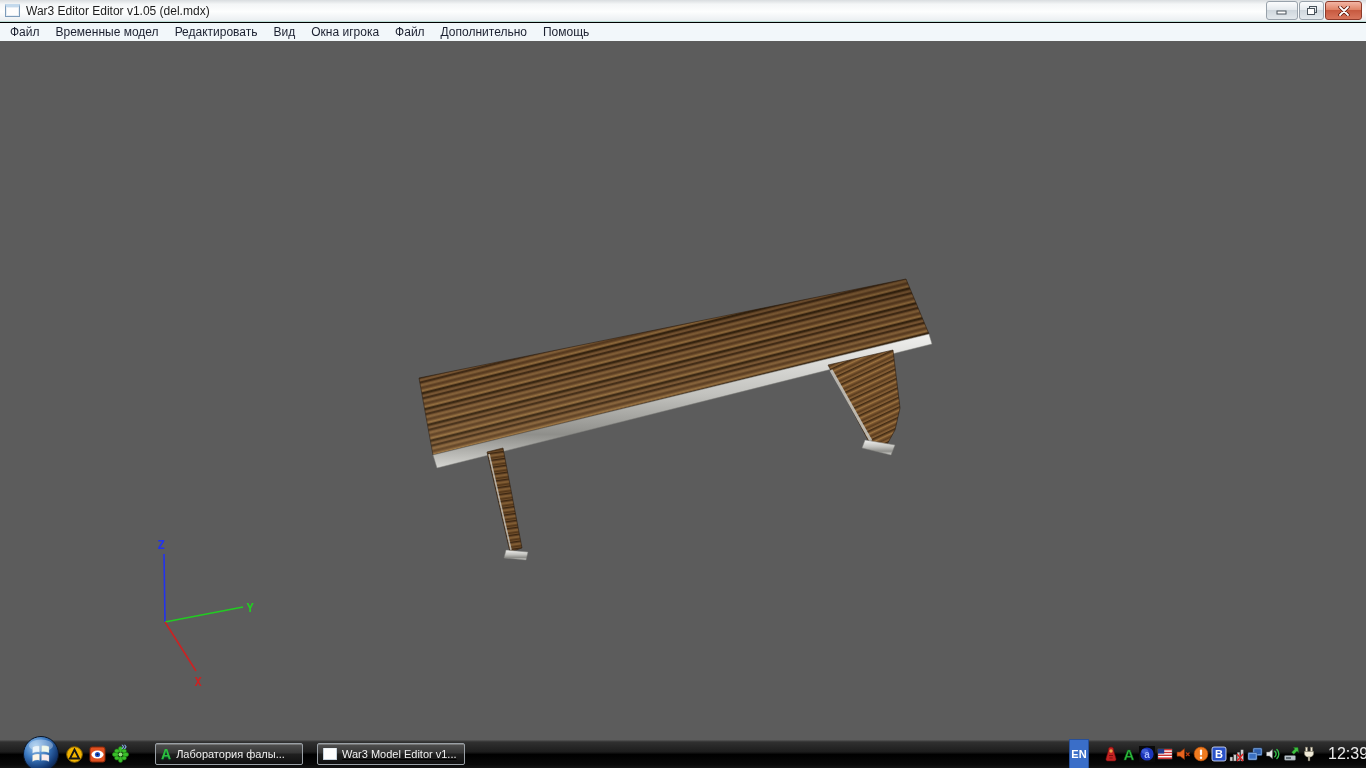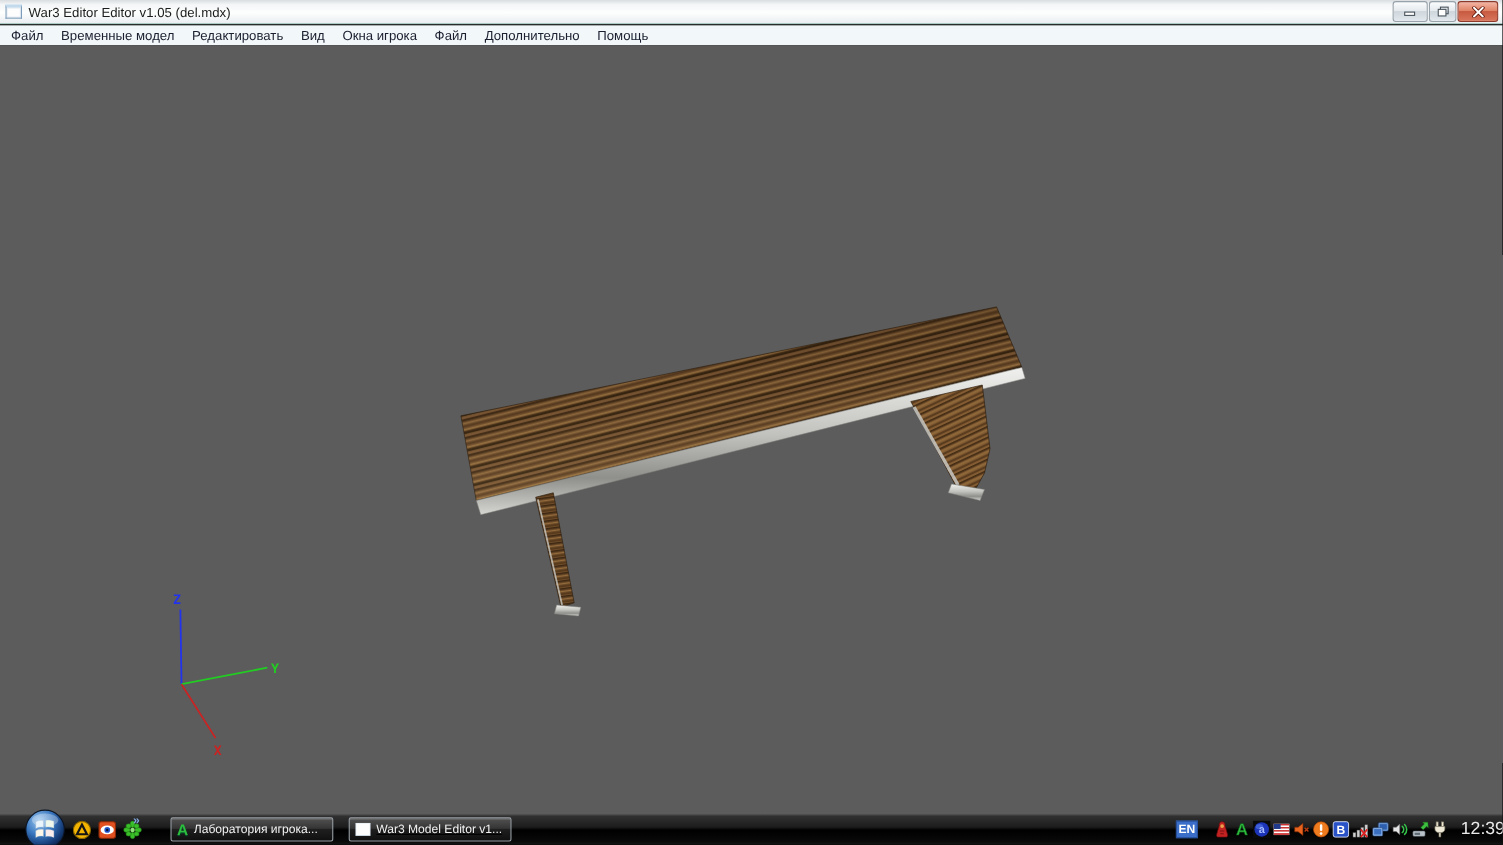--- a/index.html
+++ b/index.html
@@ -46,21 +46,21 @@
     border:1px solid #9aa0a6; display:flex; align-items:center; padding:0 5px; gap:5px;
     background:linear-gradient(180deg,#515151 0%,#353535 45%,#1f1f1f 50%,#101010 100%);
     box-shadow:inset 0 1px 0 rgba(255,255,255,.22); }
   .taskbtn .lbl { color:#f2f2f2; font-size:11px; white-space:nowrap; overflow:hidden; }
   .green-a { color:#2ebd3e; font-size:14px; font-weight:bold; line-height:14px;
     text-shadow:0 1px 1px #063; }
   .winico { width:14px; height:12px; background:#fdfdfd; border:1px solid #c8d4de;
     border-top-color:#eef4f8; border-radius:1px; flex:none; }
   .tray { position:absolute; right:4px; top:0; height:28px; display:flex;
     align-items:center; gap:2px; }
-  .en-badge { width:20px; height:16px; background:#3a6ec8; border:1px solid #274f98;
+  .en-badge { width:20px; height:30px; background:#3a6ec8; border:1px solid #274f98;
     color:#fff; font-size:11px; font-weight:bold; display:flex; align-items:center;
     justify-content:center; margin-right:12px; }
   .tray-ico { width:16px; height:16px; display:block; }
   .clock { color:#eaeaea; font-size:16px; margin-left:9px; width:34px; text-align:right; }
 </style>
 </head>
 <body>
 
 <div class="screen">
 
@@ -207,21 +207,21 @@
           <ellipse cx="12.1" cy="4.9" rx="2.4" ry="2"></ellipse>
           <ellipse cx="4.9" cy="12.1" rx="2.4" ry="2"></ellipse>
         </g>
         <circle cx="8.5" cy="8.5" r="2" fill="#8fe07a"></circle>
       </svg>
     </div>
     <span class="chevron">»</span>
 
     <div class="taskbtn" style="left:155px;">
       <span class="green-a">A</span>
-      <span class="lbl">Лаборатория игрока...</span>
+      <span class="lbl">Лаборатория фалы...</span>
     </div>
     <div class="taskbtn" style="left:317px;text-decoration:underline;">
       <span class="winico"></span>
       <span class="lbl">War3 Model Editor v1...</span>
     </div>
 
     <div class="tray">
       <div class="en-badge">EN</div>
 
       <svg class="tray-ico" viewBox="0 0 16 16">

